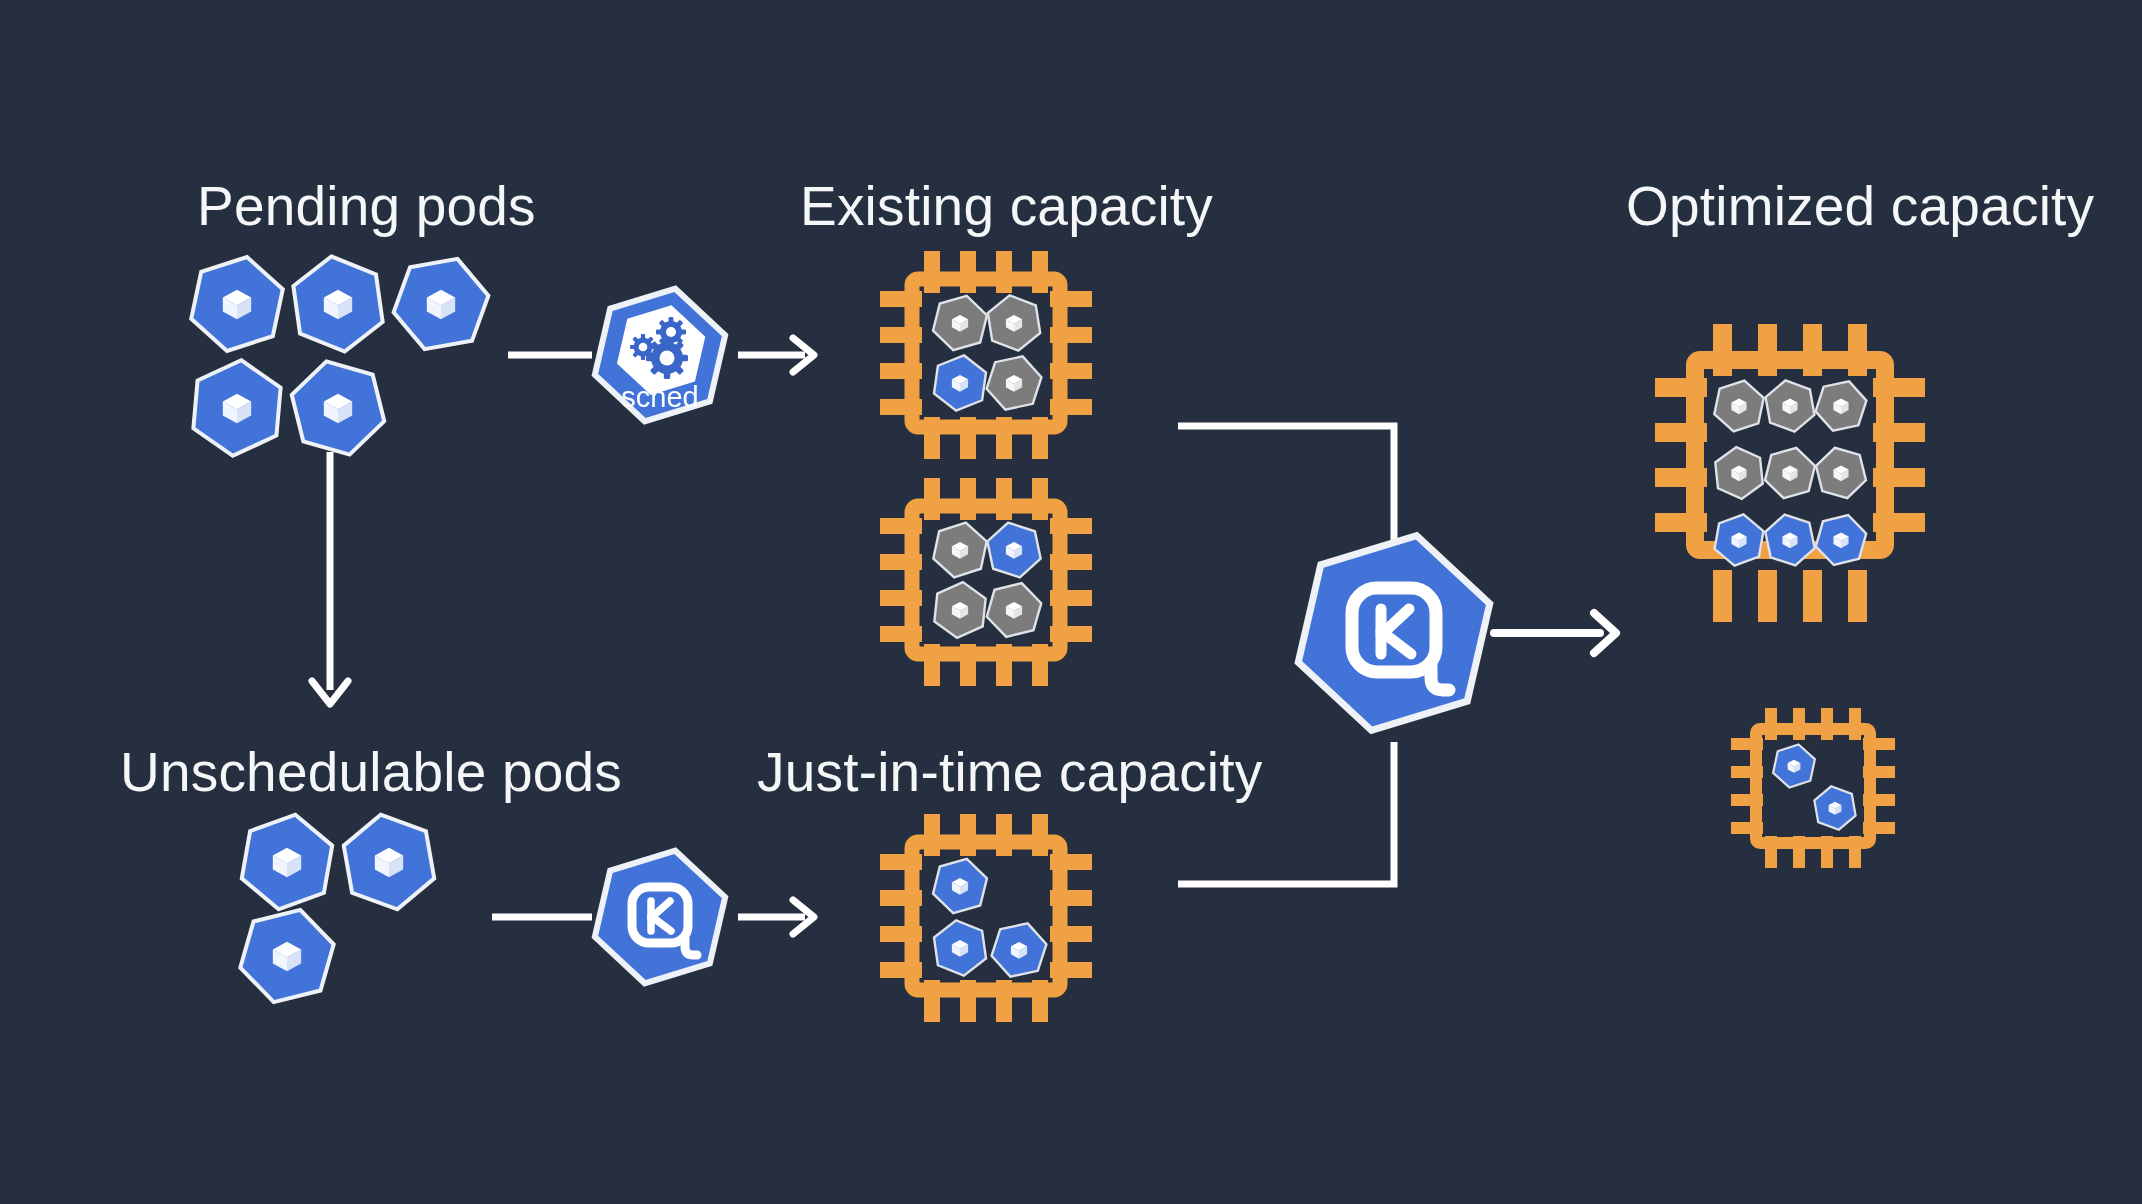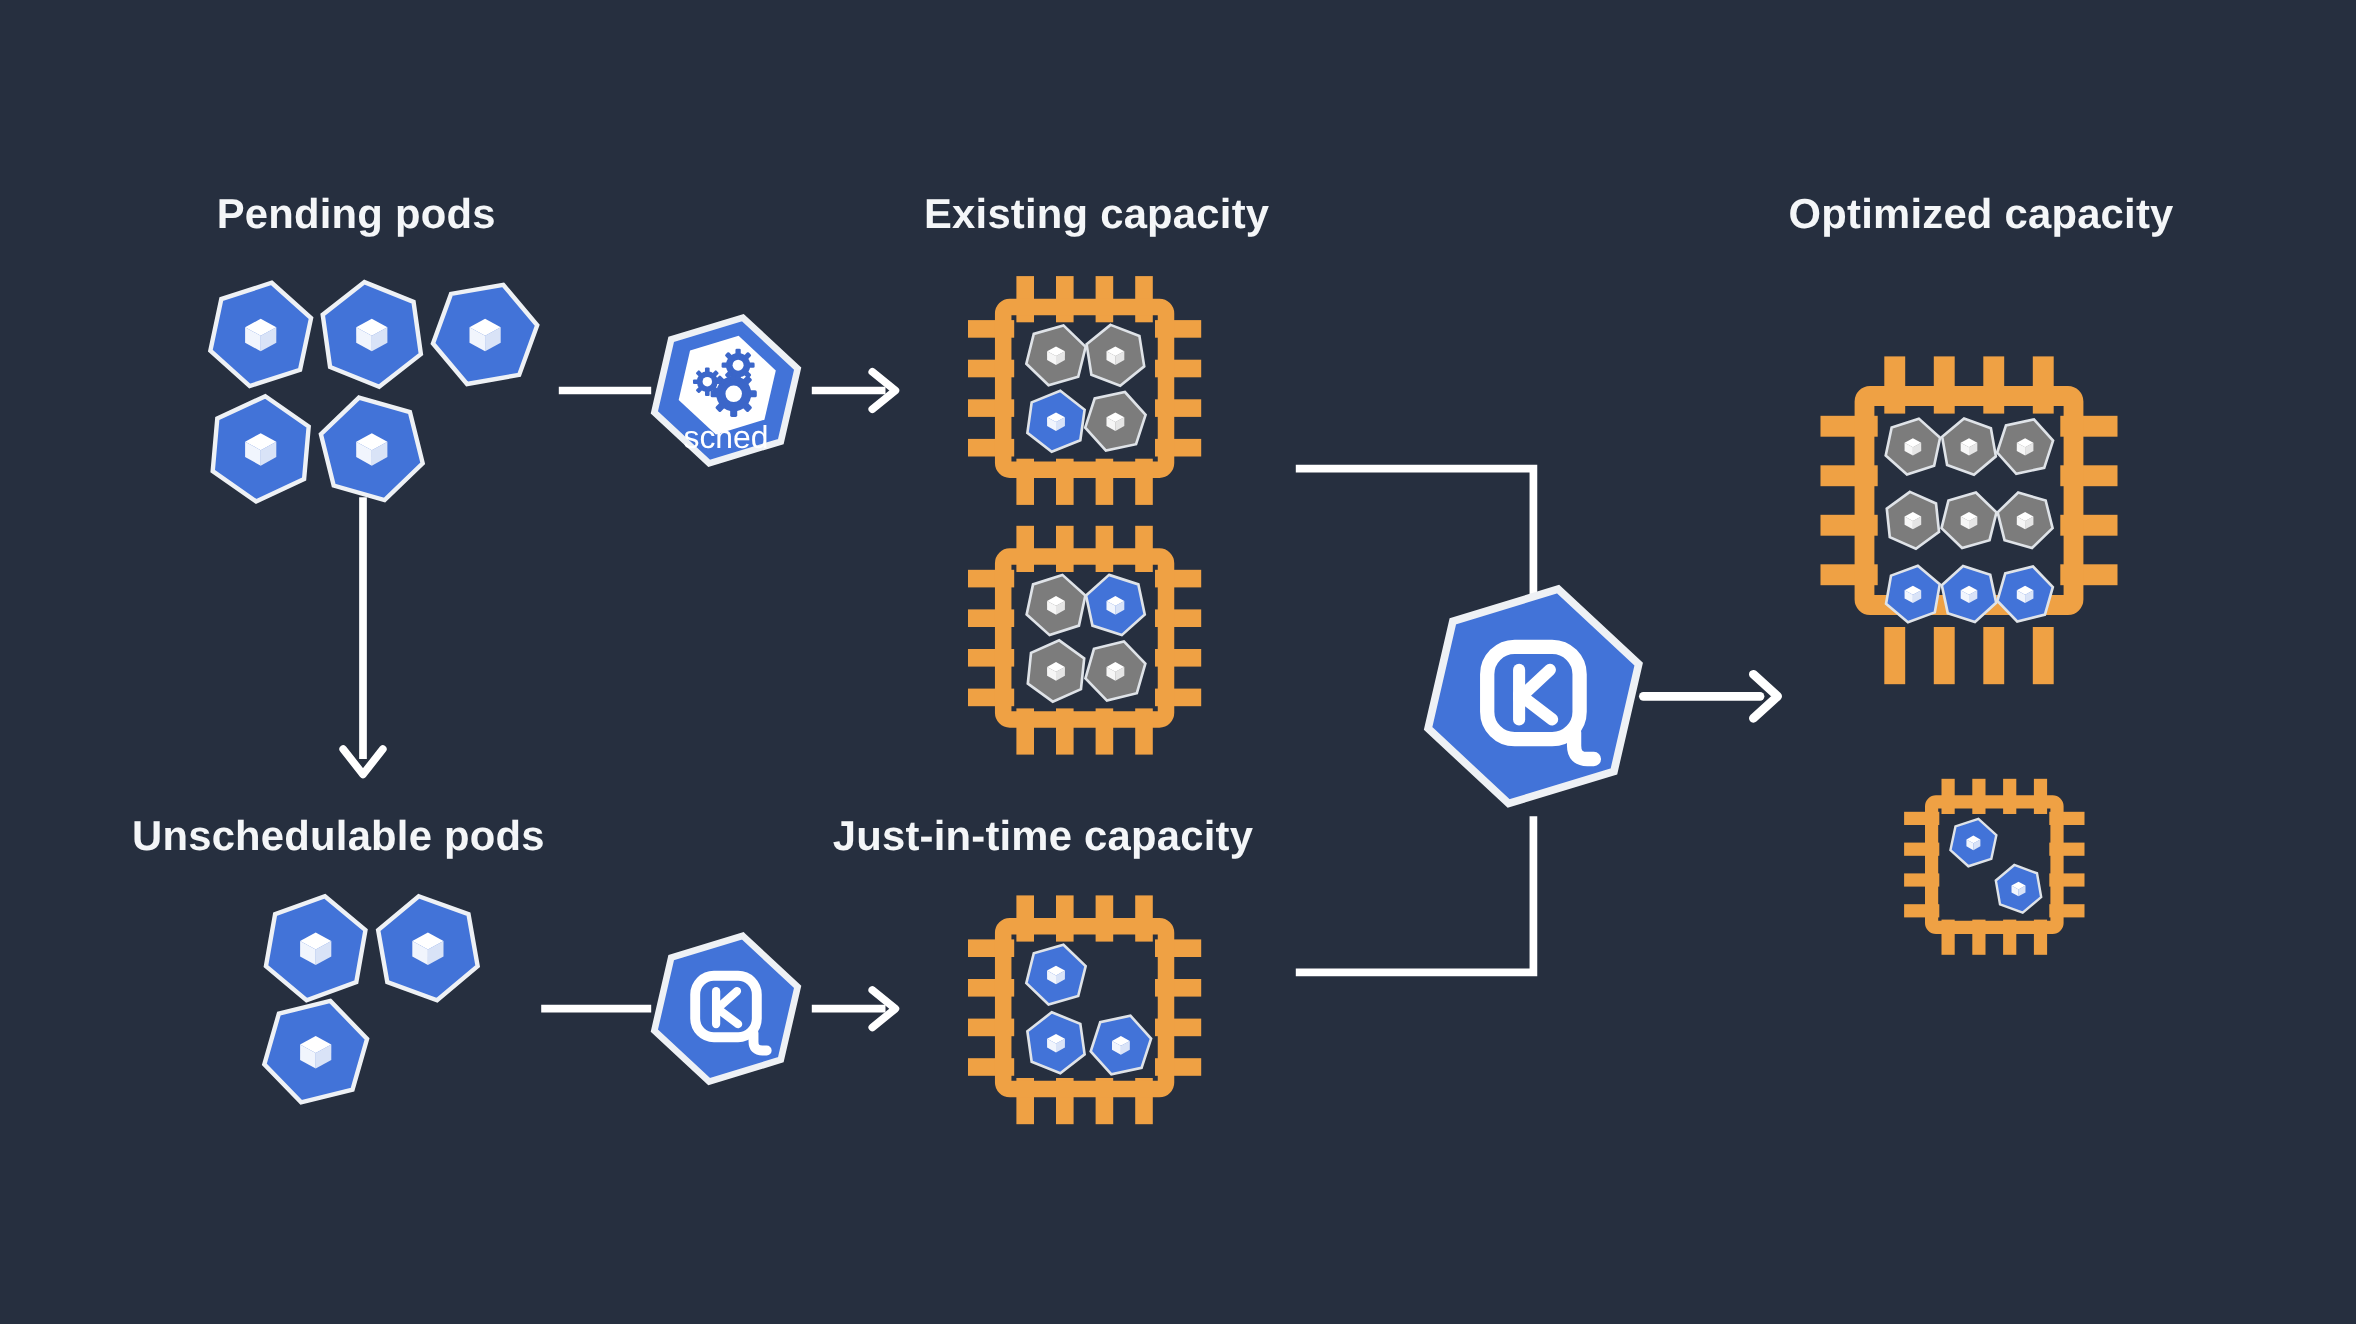--- a/index.html
+++ b/index.html
@@ -11,42 +11,42 @@
     position: relative;
     width: 2142px;
     height: 1204px;
     background: #262f3f;
     overflow: hidden;
     font-family: "Liberation Sans", sans-serif;
   }
   .heading {
     position: absolute;
     color: #f4f6f8;
-    font-size: 38px;
-    font-weight: 700;
+    font-size: 55px;
+    font-weight: 400;
     letter-spacing: 0.2px;
     white-space: nowrap;
     font-family: "Liberation Sans", sans-serif;
   }
   .svg-layer {
     position: absolute;
     left: 0;
     top: 0;
     width: 2142px;
     height: 1204px;
   }
 </style>
 </head>
 <body>
 
 <div id="stage">
 
   <div class="heading" style="left:197px; top:174px;">Pending pods</div>
 
-  <div class="heading" style="left:800px; top:174px;margin-left:40px;">Existing capacity</div>
+  <div class="heading" style="left:800px; top:174px;">Existing capacity</div>
 
   <div class="heading" style="left:1626px; top:174px;">Optimized capacity</div>
 
   <div class="heading" style="left:120px; top:740px;">Unschedulable pods</div>
 
   <div class="heading" style="left:757px; top:740px;text-align:right;">Just-in-time capacity</div>
 
   <svg class="svg-layer" viewBox="0 0 2142 1204" xmlns="http://www.w3.org/2000/svg">
     <defs>
 

